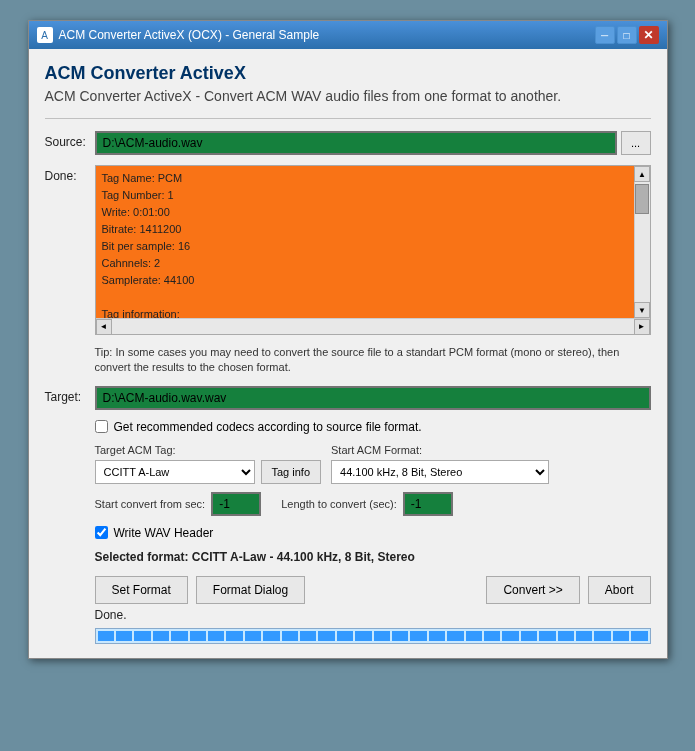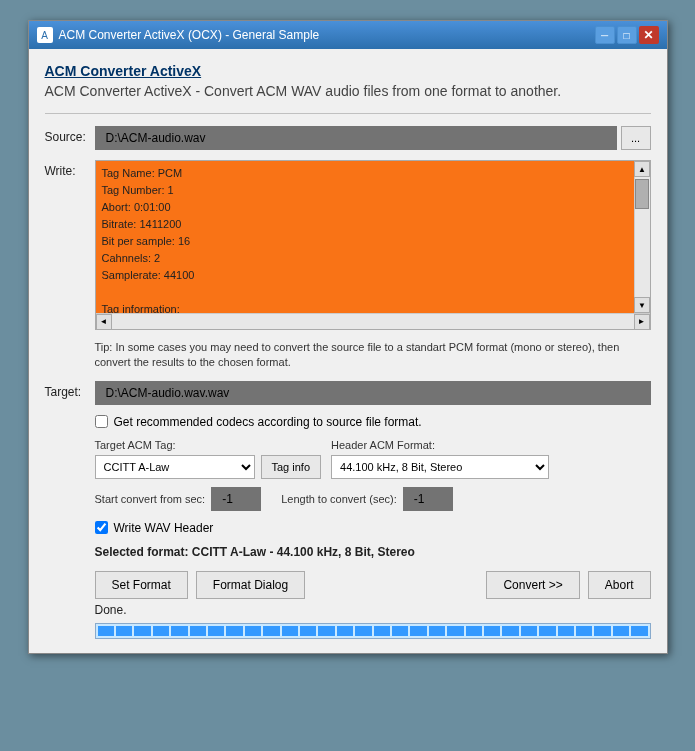--- a/index.html
+++ b/index.html
@@ -81,25 +81,24 @@
       justify-content: center;
       border-radius: 2px;
     }
 
     .content {
       padding: 14px 16px;
       background: #f0f0f0;
     }
 
     .app-title {
-      font-size: 14px;
+      font-size: 18px;
       font-weight: bold;
       color: #003366;
       margin-bottom: 4px;
-      text-decoration: underline;
     }
 
     .app-subtitle {
       font-size: 14px;
       color: #444;
       margin-bottom: 14px;
     }
 
     .divider {
       height: 1px;
@@ -123,24 +122,24 @@
 
     .form-control-wrap {
       flex: 1;
       display: flex;
       gap: 4px;
     }
 
     input[type="text"] {
       flex: 1;
       height: 24px;
-      border: 5px solid #737373;
+      border: 2px solid #737373;
       padding: 2px 6px;
       font-size: 12px;
-      background: #737373;
+      background: #15803d;
     }
 
     .btn-browse {
       height: 24px;
       width: 30px;
       border: 1px solid #aaa;
       background: #e8e8e8;
       cursor: pointer;
       font-size: 11px;
       display: flex;
@@ -407,27 +406,27 @@
 
     <div class="form-row">
       <div class="form-label">Source:</div>
       <div class="form-control-wrap">
         <input type="text" value="D:\ACM-audio.wav" style="">
         <button class="btn-browse">...</button>
       </div>
     </div>
 
     <div class="form-row">
-      <div class="form-label">Write:</div>
+      <div class="form-label">Done:</div>
       <div class="info-box-outer">
         <div class="info-box-inner">
           <div class="info-text-content">
             <span>Tag Name: PCM</span><br>
             <span>Tag Number: 1</span><br>
-            <span>Abort: 0:01:00</span><br>
+            <span>Write: 0:01:00</span><br>
             <span>Bitrate: 1411200</span><br>
             <span>Bit per sample: 16</span><br>
             <span>Cahnnels: 2</span><br>
             <span>Samplerate: 44100</span><br>
             <br>
             <span>Tag information:</span><br>
             <br>
             <br>
             
           </div>
@@ -465,21 +464,21 @@
       <div class="col-group">
         <div class="col-label">Target ACM Tag:</div>
         <div class="select-wrap">
           <select style="width:160px;">
             <option>CCITT A-Law</option>
           </select>
           <button class="btn-tag-info">Tag info</button>
         </div>
       </div>
       <div class="col-group">
-        <div class="col-label">Header ACM Format:</div>
+        <div class="col-label">Start ACM Format:</div>
         <div class="select-wrap">
           <select style="width:218px;">
             <option>44.100 kHz, 8 Bit, Stereo</option>
           </select>
         </div>
       </div>
     </div>
 
     <div class="start-length-row">
       <div class="field-group">

